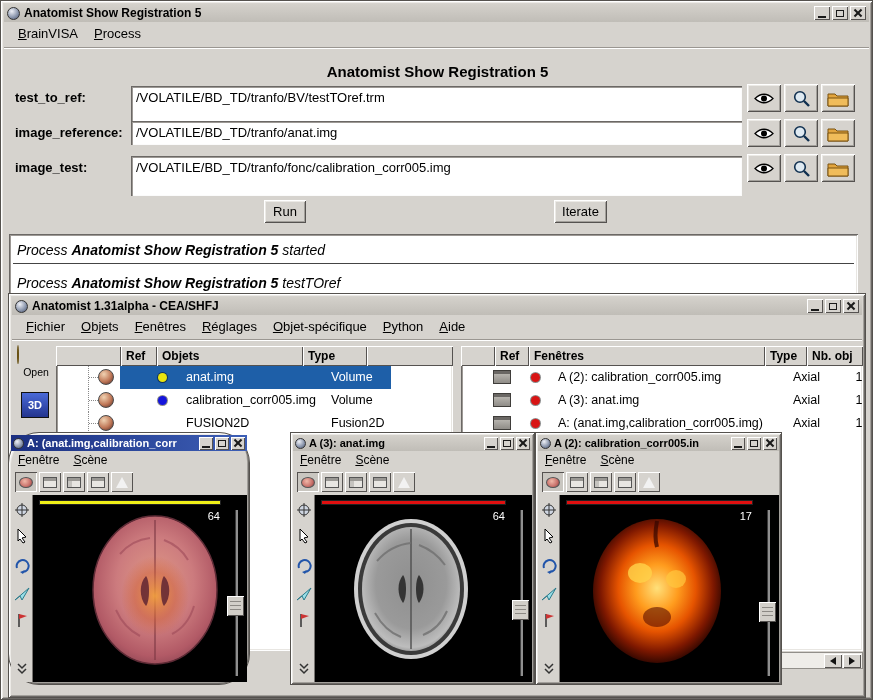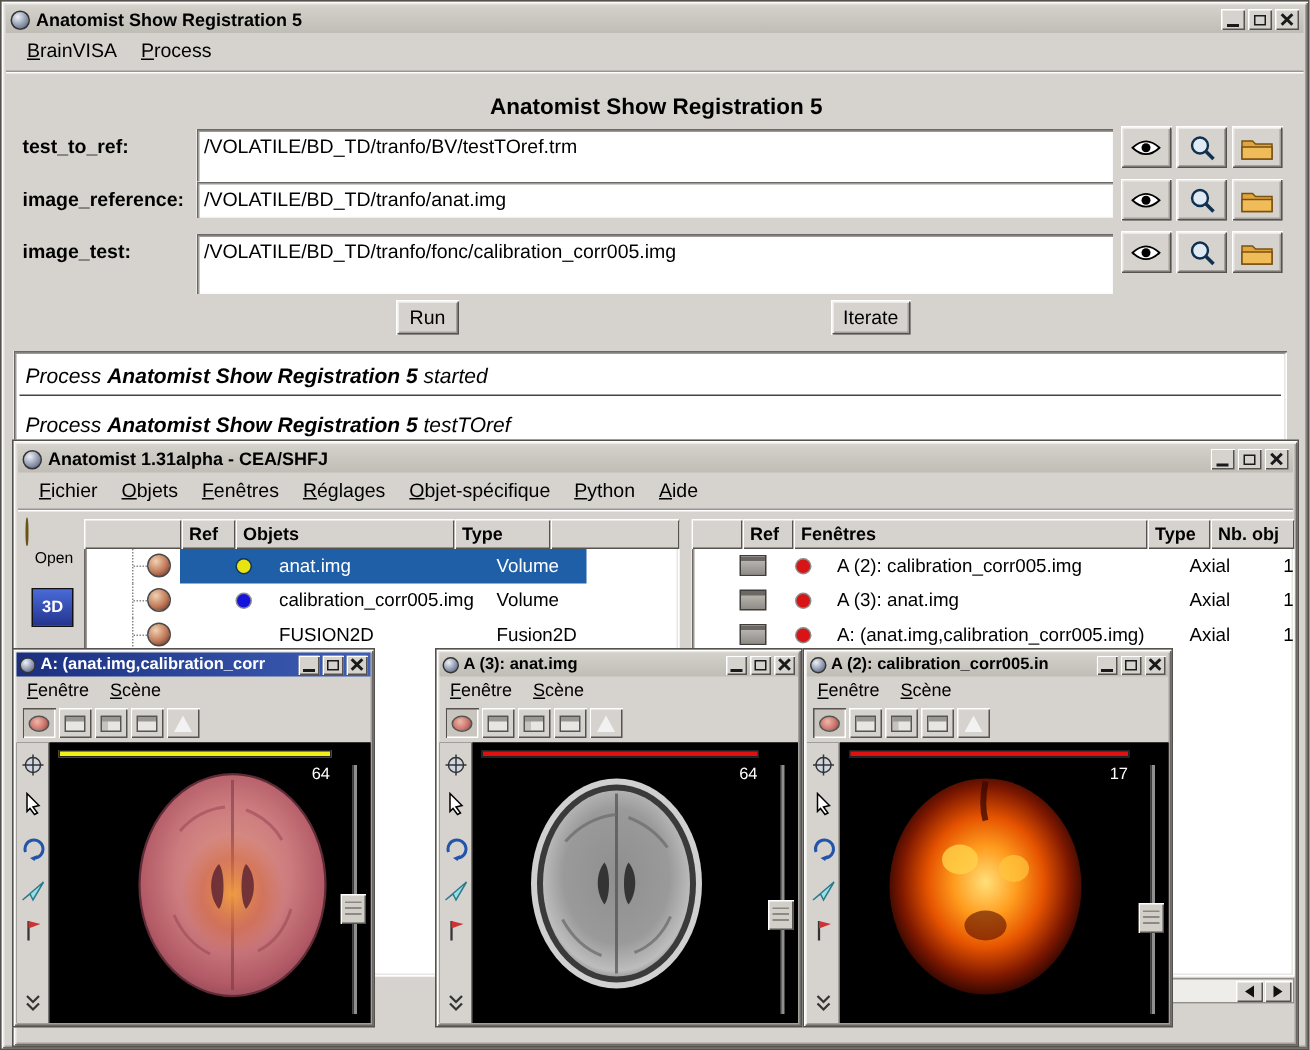--- a/index.html
+++ b/index.html
@@ -315,21 +315,21 @@
     <div class="abs sbar" style="left:452px;top:358px;width:402px;height:17px;">
       <span class="sb-btn raised-thin" style="right:20px;">
           <i class="tri-left"></i>
         </span>
       <span class="sb-btn raised-thin" style="right:1px;">
           <i class="tri-right"></i>
         </span>
     </div>
   </div>
 
-  <div class="abs window" style="left:8px;top:432px;width:242px;height:253px;z-index:20;">
+  <div class="abs window" style="left:8px;top:432px;width:242px;height:253px;z-index:20;border-radius:31px;">
     <div class="vtitle titlebar blue">
       <span class="app-icon" style="width:11px;height:11px;"></span>
       <span class="title-text">A: (anat.img,calibration_corr</span>
       <span class="win-buttons">
         <span class="winbtn small raised-thin">
             <i class="gl-min"></i>
           </span>
         <span class="winbtn small raised-thin">
             <i class="gl-max"></i>
           </span>

